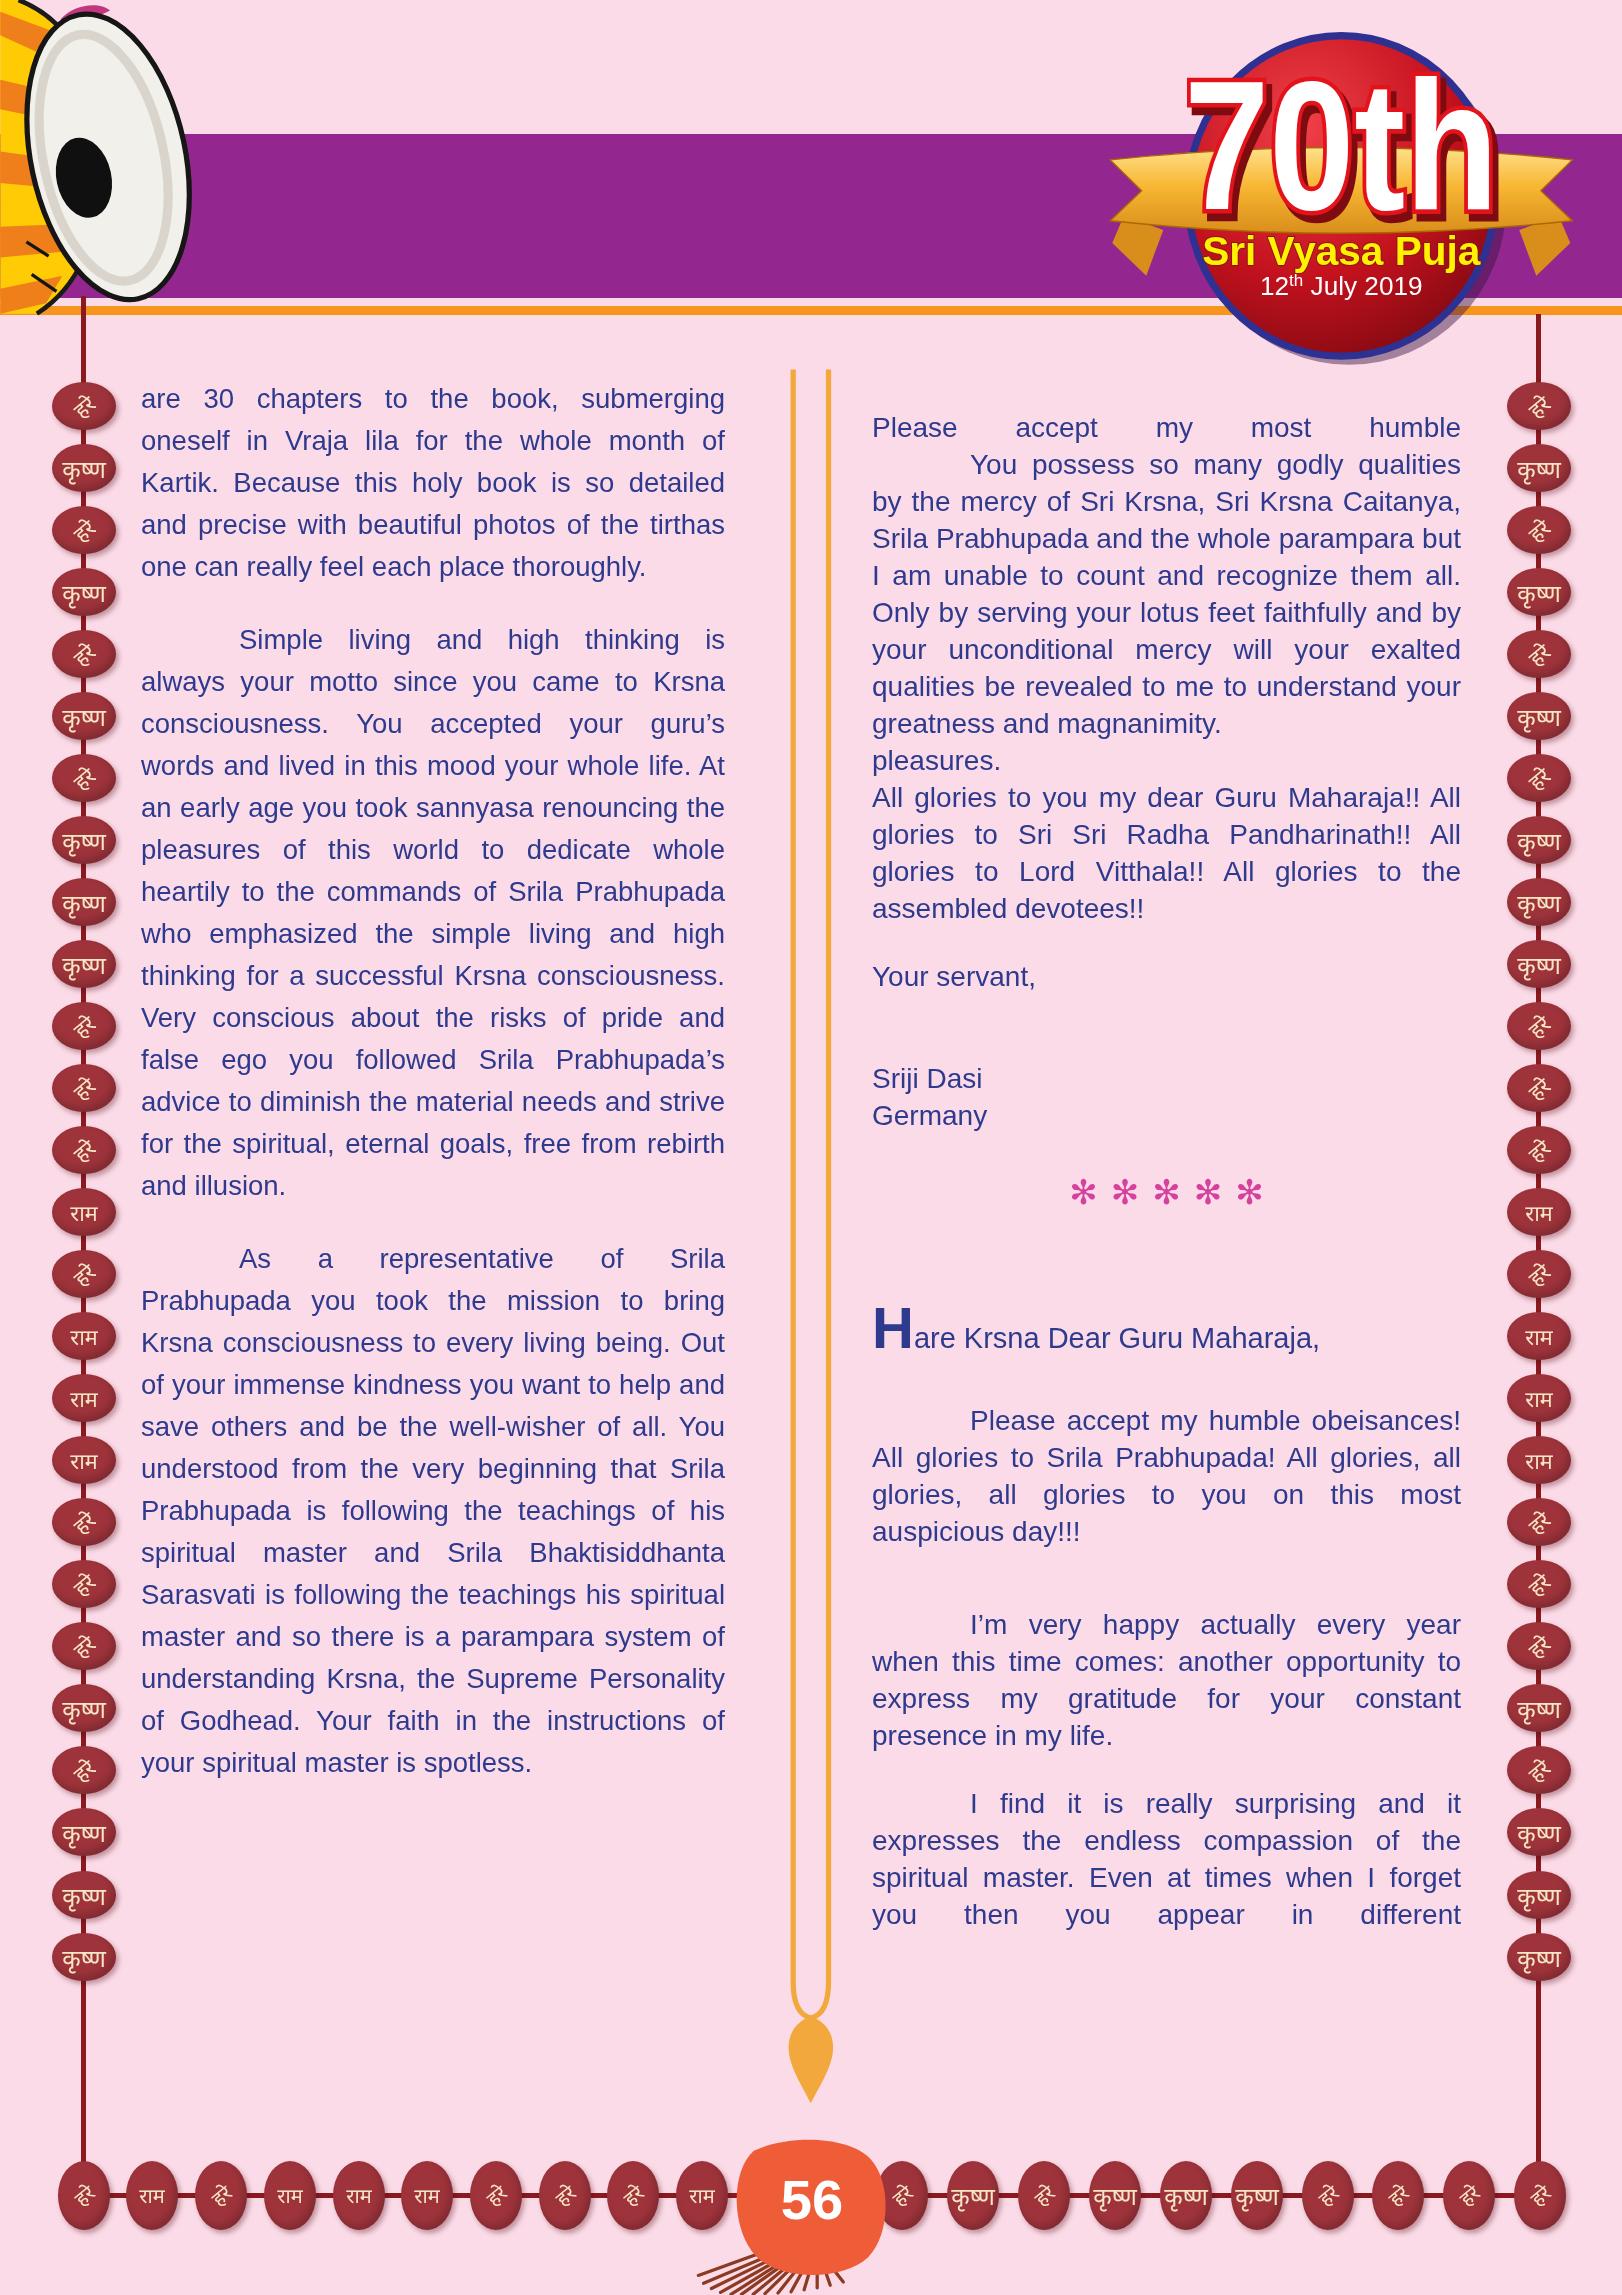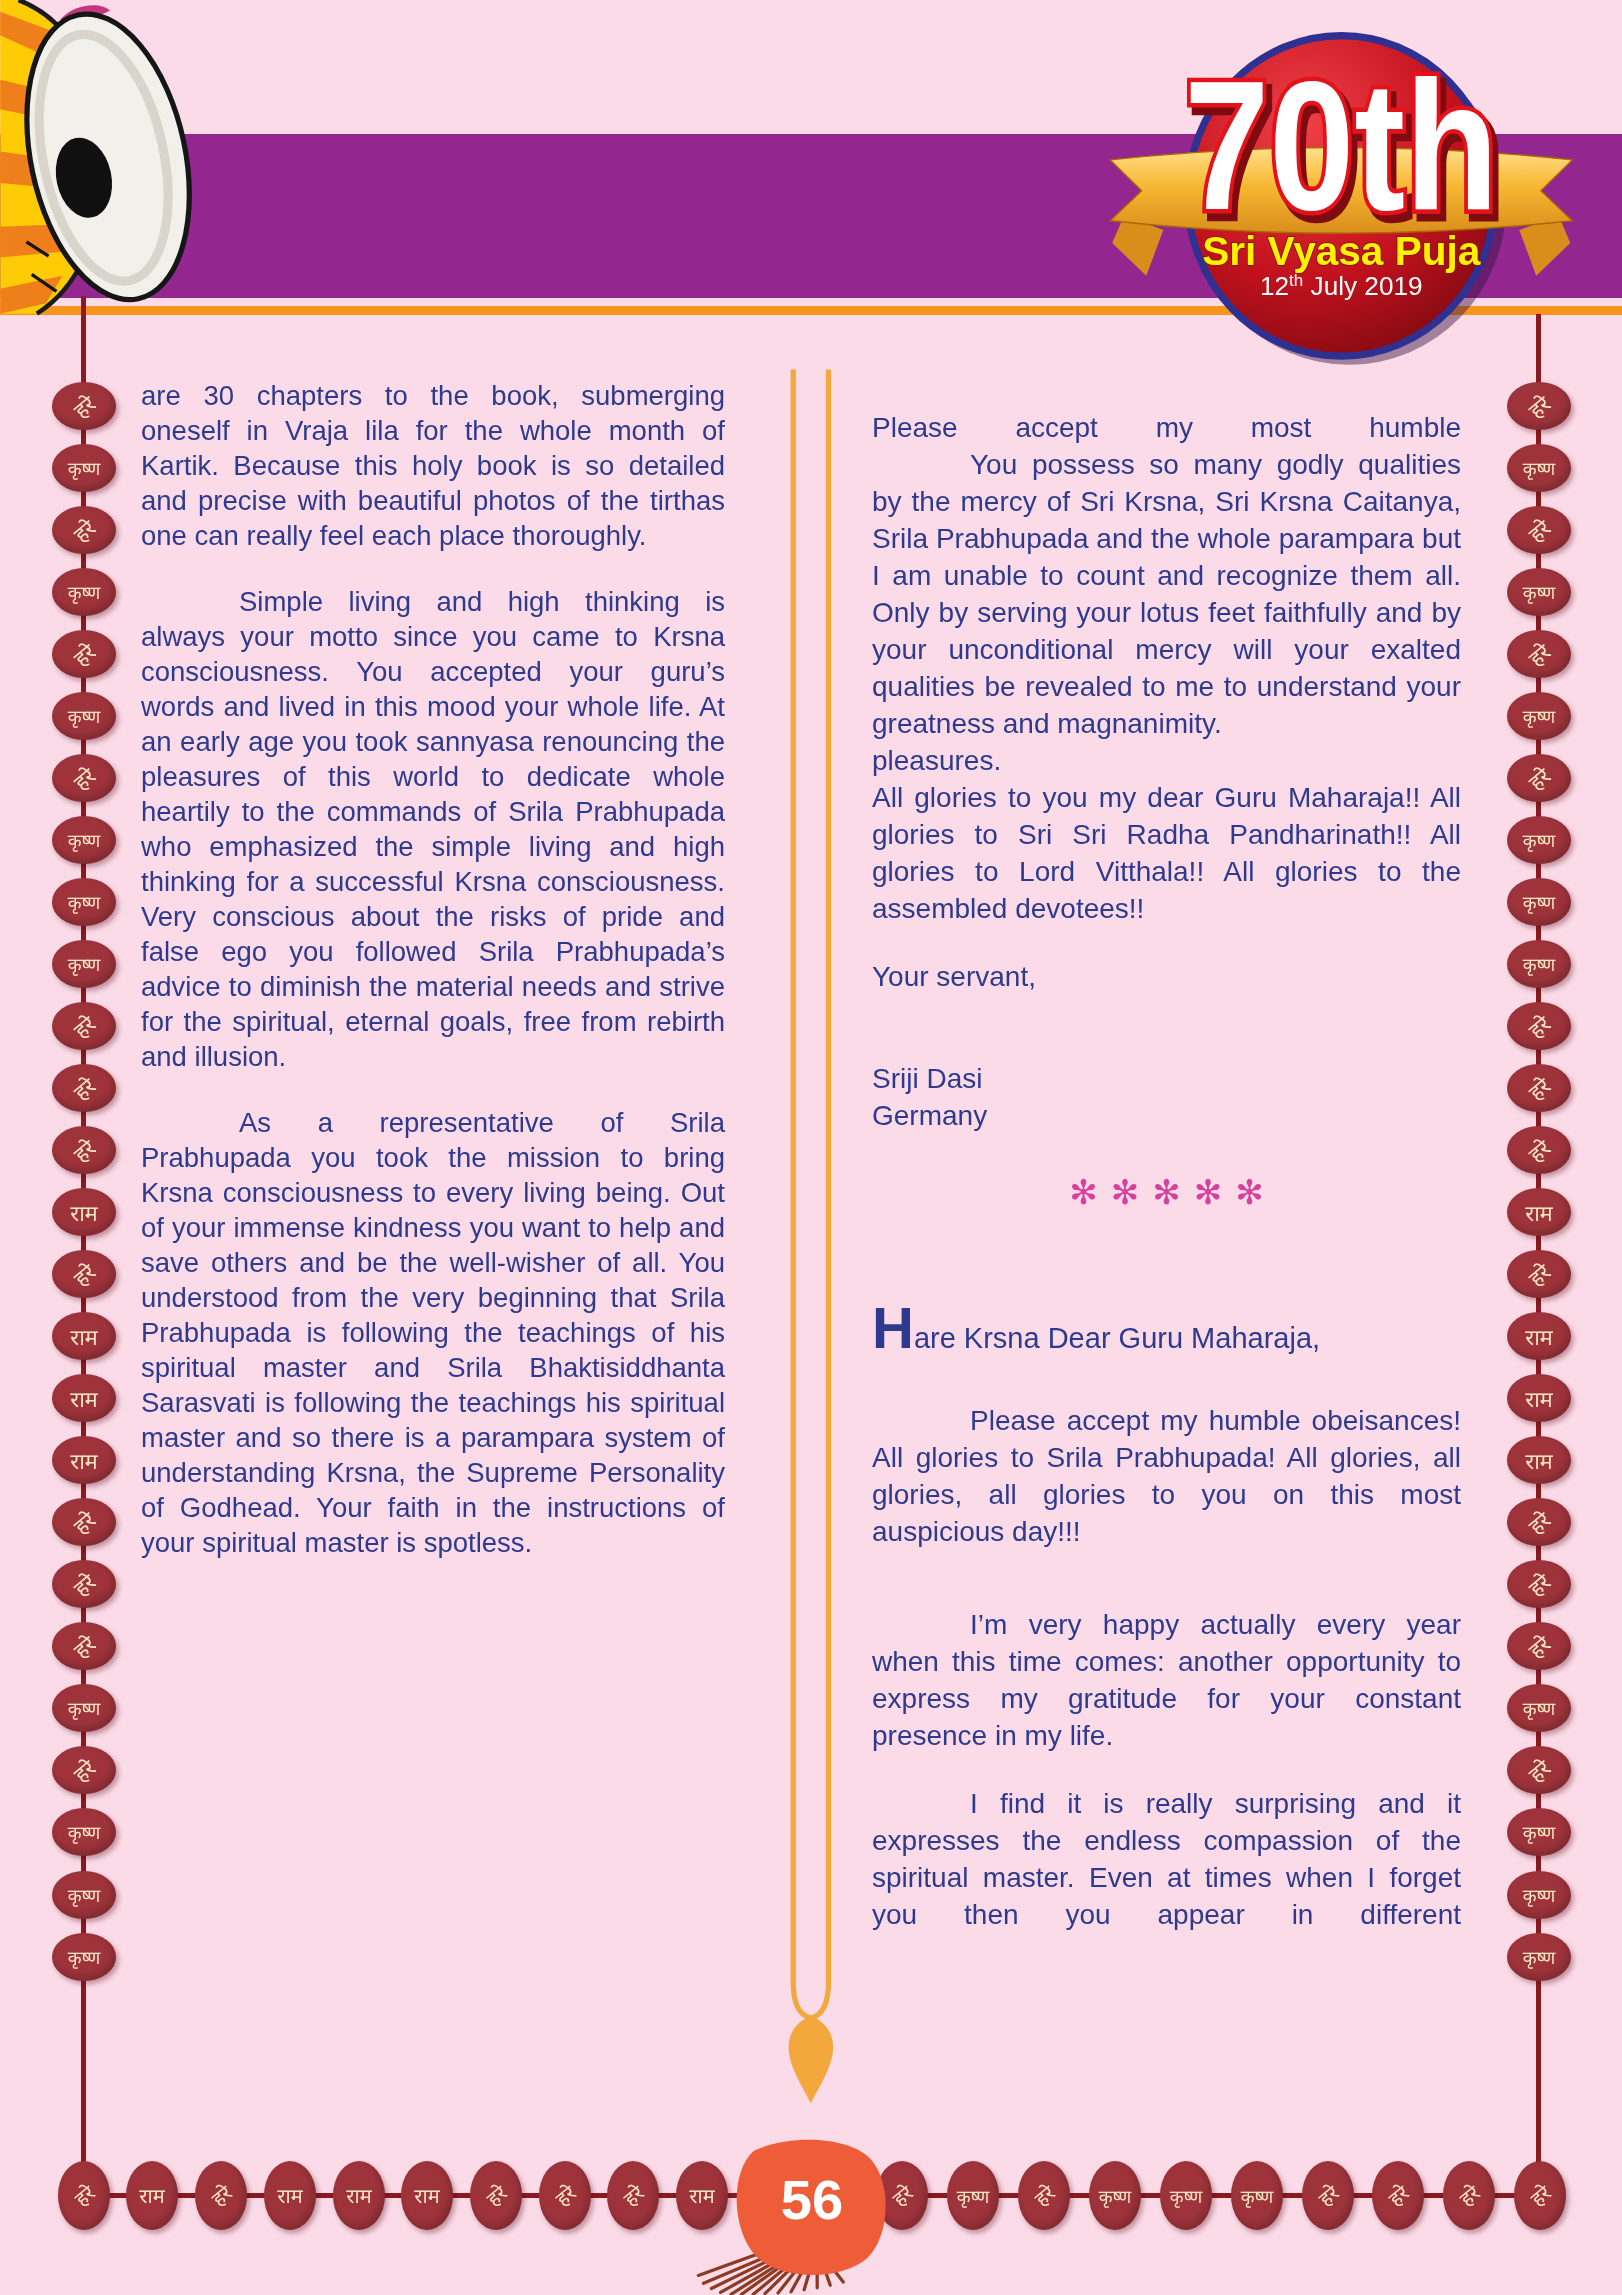--- a/index.html
+++ b/index.html
@@ -18,24 +18,24 @@
   .bead{
     position:absolute;display:flex;align-items:center;justify-content:center;
     background:var(--bead,#9E333B);border-radius:50%;
     color:var(--beadtext,#F7E6C4);
     box-shadow:2.6px 3.3px 5.2px rgba(80,10,20,.35), inset -3.3px -4.6px 7.9px rgba(0,0,0,.18);
   }
   .bead.side{width:64px;height:48px;margin-left:-32px;margin-top:-24px;font-size:21.6px;}
   .bead.bottom{width:52px;height:69px;margin-left:-26px;margin-top:-35px;font-size:20px;}
   .bead .lbl{white-space:nowrap;}
   .bead .lbl.rot{transform:rotate(-40deg);}
-  .bead .lbl.small{font-size:18px;}
+  .bead .lbl.small{font-size:24px;}
 
   .col{position:absolute;top:378px;color:var(--textblue,#2E3A8E);text-align:justify;z-index:3;}
-  .col-left{left:141px;width:584px;font-size:27.5px;line-height:35px;}
+  .col-left{left:141px;width:584px;font-size:27.5px;line-height:42px;}
   .col-right{left:872px;width:589px;font-size:28px;line-height:37px;}
   .para{margin:0;}
   .m-none{margin-top:0;}
   .m-gap{margin-top:31px;}
   .m-70{margin-top:34px;}
   .m-big{margin-top:56px;}
   .m-sig{margin-top:65px;}
   .ind{text-indent:98px;}
   .stretch{text-align-last:justify;}
   .stars{margin-top:37px;line-height:42px;text-align:center;color:var(--stars,#D6419E);font-size:34px;letter-spacing:13px;text-indent:13px;}

